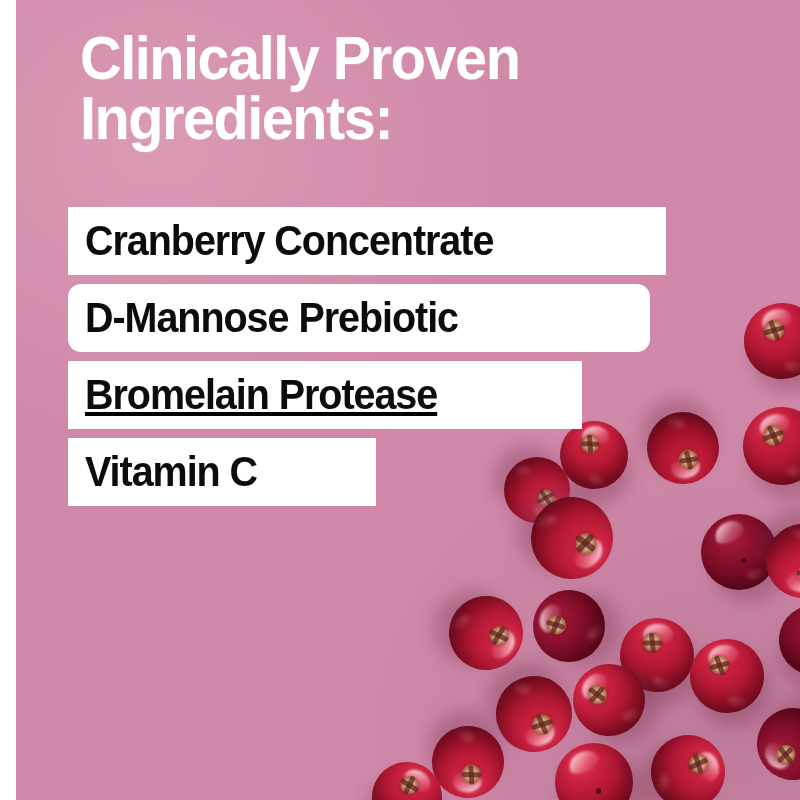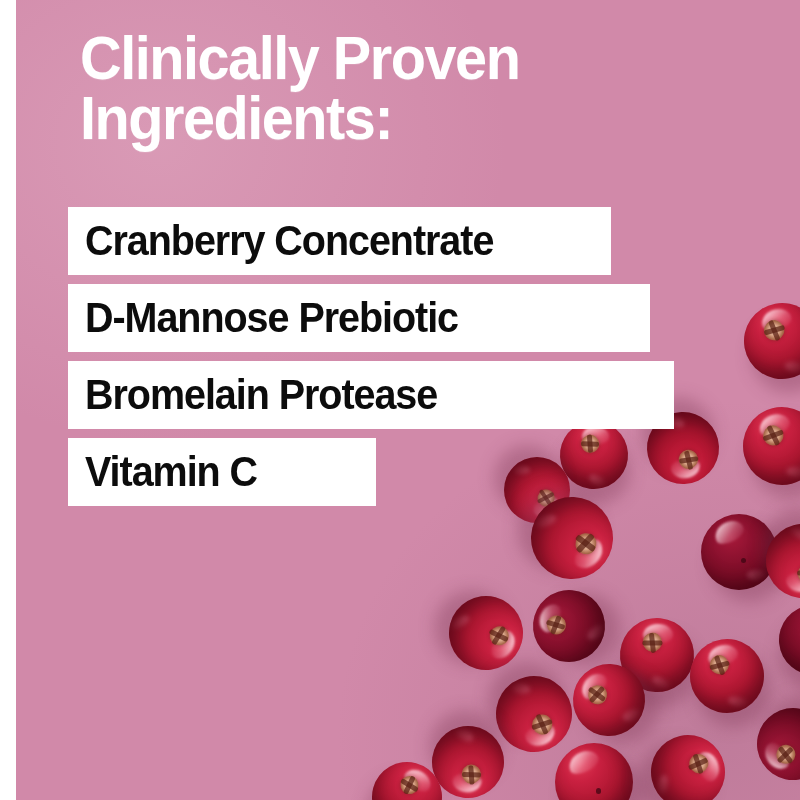--- a/index.html
+++ b/index.html
@@ -273,27 +273,27 @@
       <div class="berry bright" style="width: 70px; height: 70px; left: 356px; top: 762px; transform: rotate(60deg);">
         <div class="gloss"></div>
         <div class="calyx"></div>
       </div>
     </div>
 
   <div id="headline">Clinically Proven
 Ingredients:</div>
 
   <div id="ingredient-list">
-      <div class="ingredient-bar" style="width: 543px;">
+      <div class="ingredient-bar" style="width: 598px;">
         <span class="ingredient-label">Cranberry Concentrate</span>
       </div>
-      <div class="ingredient-bar" style="width: 582px;">
+      <div class="ingredient-bar" style="width: 582px; border-radius: 13px;">
         <span class="ingredient-label">D-Mannose Prebiotic</span>
       </div>
-      <div class="ingredient-bar" style="width: 606px;">
+      <div class="ingredient-bar" style="width: 514px; text-decoration: underline;">
         <span class="ingredient-label">Bromelain Protease</span>
       </div>
       <div class="ingredient-bar" style="width: 308px;">
         <span class="ingredient-label">Vitamin C</span>
       </div>
     </div>
 
 </div>
 
 </body></html>

